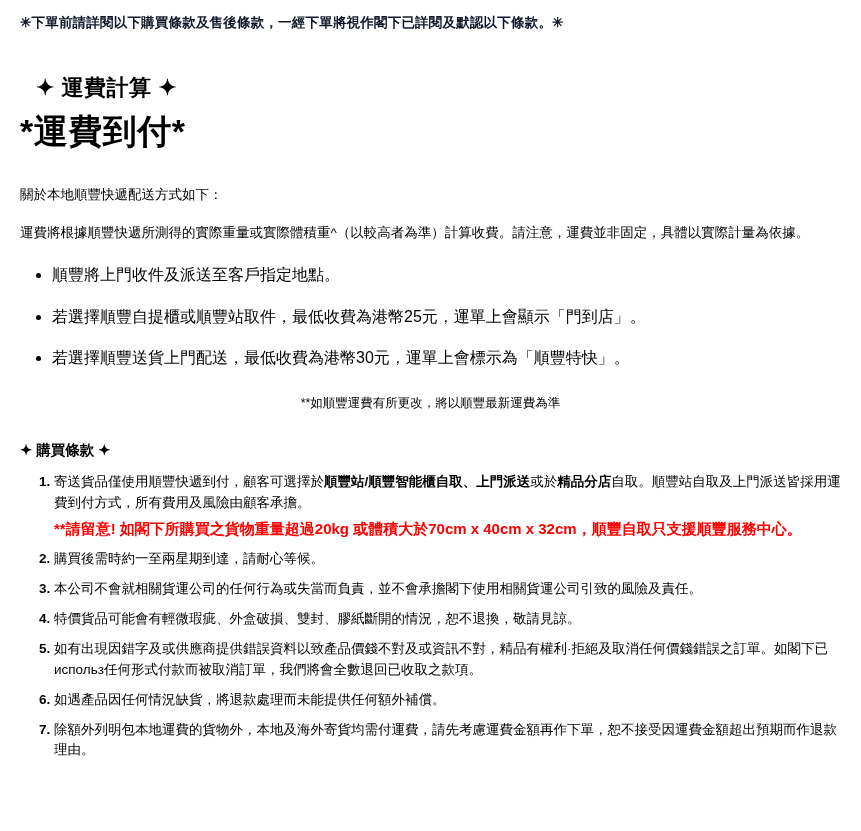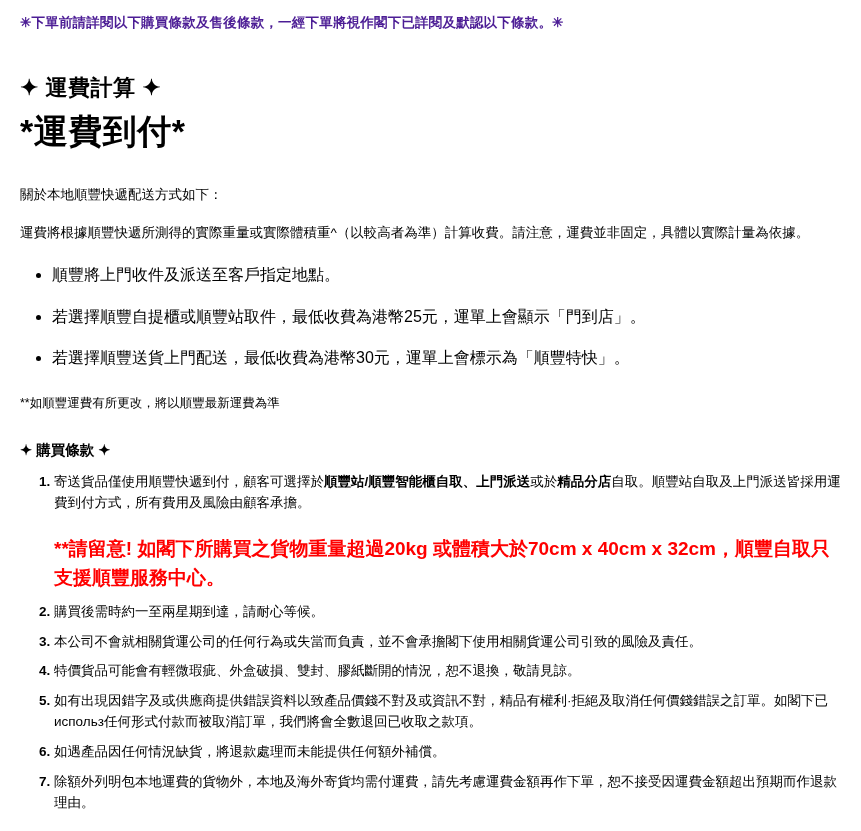--- a/index.html
+++ b/index.html
@@ -13,31 +13,31 @@
     font-family: "Liberation Sans", sans-serif;
     color: #000000;
     overflow: hidden;
   }
   .page {
     padding: 14px 20px 0 20px;
     box-sizing: border-box;
     width: 861px;
   }
   .notice {
-    color: #4c1d95;
+    color: #0f172a;
     font-weight: bold;
     font-size: 13.5px;
     letter-spacing: 0.2px;
     margin: 0 0 40px 0;
     line-height: 1.4;
   }
   .h-ship {
     font-size: 22px;
     font-weight: bold;
-    margin: 0 0 6px 0;
+    margin: 0 0 6px 16px;
     letter-spacing: 0.5px;
   }
   .h-methods {
     font-size: 21px;
     font-weight: bold;
     margin: 0 0 26px 0;
     letter-spacing: 0.5px;
   }
   .h-cod {
     font-size: 34px;
@@ -60,20 +60,21 @@
   }
   ul.bullets li {
     font-size: 16px;
     line-height: 1.6;
     margin-bottom: 16px;
   }
   .note-small {
     font-size: 12.5px;
     line-height: 1.6;
     margin: 0 0 28px 0;
+    text-align: center;
   }
   .pickup {
     font-size: 13.5px;
     line-height: 1.6;
     margin: 0 0 30px 0;
   }
   .h-terms {
     font-size: 14.5px;
     font-weight: bold;
     margin: 0 0 12px 0;
@@ -94,22 +95,22 @@
   }
   .b {
     font-weight: bold;
   }
   .warn {
     color: #ff0000;
     font-weight: bold;
   }
   .warn-line {
     display: block;
-    margin-top: 20px;
-    font-size: 19px;
+    margin-top: 3px;
+    font-size: 15px;
   }
 </style>
 </head>
 <body>
 
 <div class="page">
 
   <div class="notice">✳下單前請詳閱以下購買條款及售後條款，一經下單將視作閣下已詳閱及默認以下條款。✳</div>
 
   <div class="h-ship">✦ 運費計算 ✦</div>

